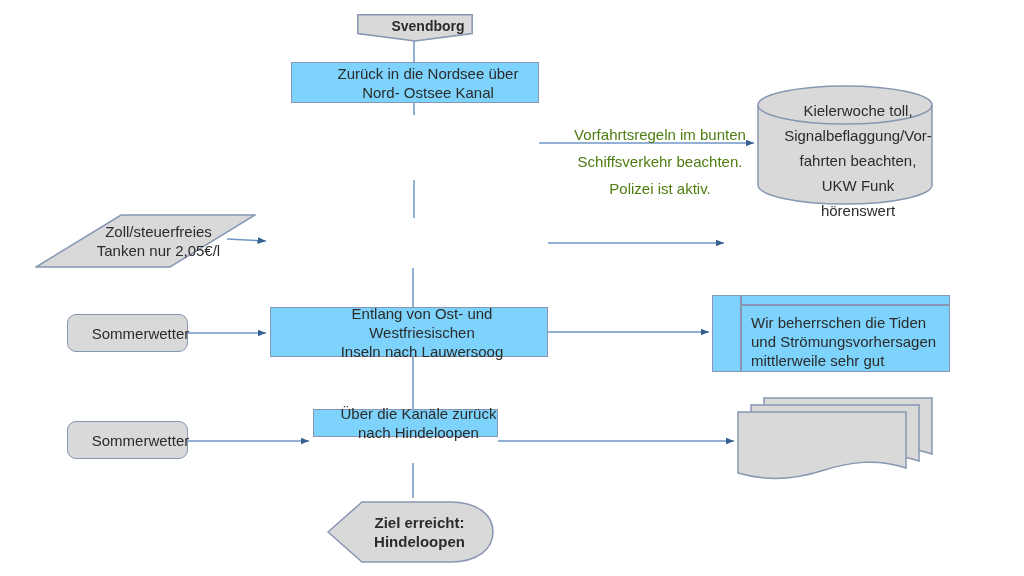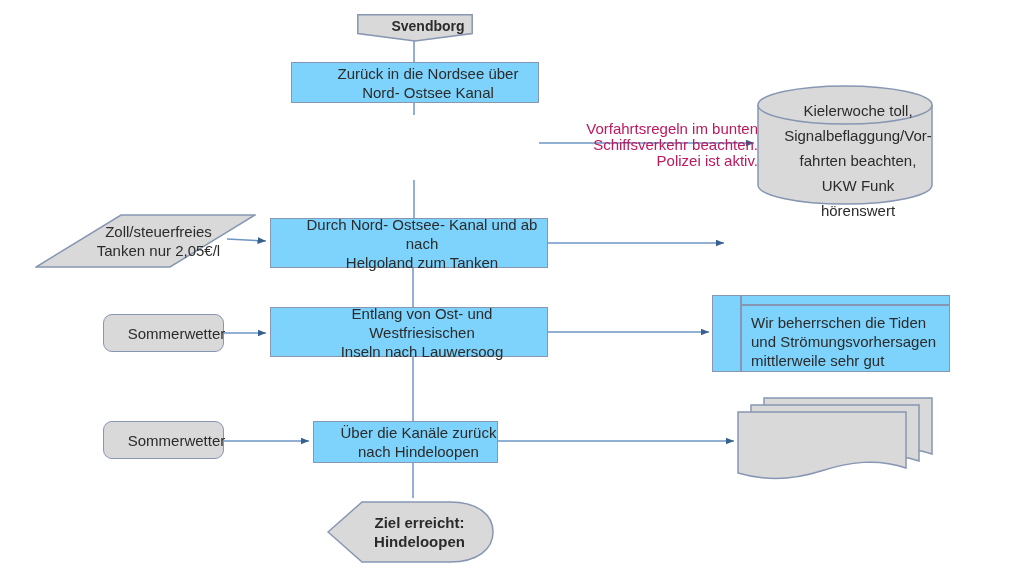--- a/index.html
+++ b/index.html
@@ -1,32 +1,32 @@
 <!DOCTYPE html>
 <html><head>
 <meta charset="utf-8">
 <style>
   html,body{margin:0;padding:0;background:#ffffff;}
   .canvas{position:relative;width:1024px;height:576px;background:#ffffff;overflow:hidden;
           font-family:"Liberation Sans",sans-serif;color:#2b2b2b;}
   svg.connectors{position:absolute;left:0;top:0;z-index:1;}
   .node{position:absolute;z-index:2;box-sizing:border-box;}
   .rect{background:#7dd3fc;border:1.5px solid #8796b2;}
-  .rounded{background:#d9d9d9;border:1.5px solid #8796b2;border-radius:9px;margin-left:36px;}
+  .rounded{background:#d9d9d9;border:1.5px solid #8796b2;border-radius:9px;}
   .shape{position:absolute;left:0;top:0;width:100%;height:100%;}
   .shape path,.shape ellipse{fill:#d9d9d9;stroke:#8796b2;stroke-width:1.5;}
   .txt{position:absolute;left:0;top:0;right:0;bottom:0;display:flex;align-items:center;
        justify-content:center;text-align:center;white-space:pre-line;font-size:15px;
        line-height:19px;z-index:3;padding-left:26px;}
   .txt.bold{font-weight:bold;}
   .txt.left{justify-content:flex-start;text-align:left;}
   .vline{position:absolute;top:0;bottom:0;width:1.5px;background:#8796b2;z-index:2;}
   .hline{position:absolute;height:1.5px;background:#8796b2;z-index:2;}
-  .note{position:absolute;z-index:4;font-size:15px;line-height:16px;white-space:pre-line;
-        text-align:right;color:#be185d;}
+  .note{position:absolute;z-index:4;font-size:15px;line-height:27px;white-space:pre-line;
+        text-align:center;color:#4d7c0f;}
 </style>
 </head>
 <body>
 
 <div class="canvas">
 
   <svg class="connectors" width="1024" height="576">
     <defs>
       <marker id="arrow" markerUnits="userSpaceOnUse" markerWidth="10" markerHeight="9" refX="8.5" refY="3.5" orient="auto">
         <path d="M0 0 L8.5 3.5 L0 7 Z" fill="#36618e"></path>
@@ -78,24 +78,20 @@
   </div>
 
   <div class="node" style="left:35px;top:214px;width:221px;height:54px">
     <svg class="shape" viewBox="0 0 221 54" preserveAspectRatio="none">
       <path d="M86 1 H220 L135 53 H1 Z"></path>
     </svg>
     <div class="txt">Zoll/steuerfreies
 Tanken nur 2,05€/l</div>
   </div>
 
-  <div class="node rect" style="left:270px;top:218px;width:278px;height:50px">
-    <div class="txt">Durch Nord- Ostsee- Kanal und ab nach
-Helgoland zum Tanken</div>
-  </div>
 
 
   <div class="node rounded" style="left:67px;top:314px;width:121px;height:38px">
     <div class="txt">Sommerwetter</div>
   </div>
 
   <div class="node rect" style="left:270px;top:307px;width:278px;height:50px">
     <div class="txt">Entlang von Ost- und Westfriesischen
 Inseln nach Lauwersoog</div>
   </div>
@@ -105,21 +101,21 @@
     <div class="hline" style="left:27px;right:0;top:8px"></div>
     <div class="txt left" style="padding-left:38px;padding-top:16px">Wir beherrschen die Tiden
 und Strömungsvorhersagen
 mittlerweile sehr gut</div>
   </div>
 
   <div class="node rounded" style="left:67px;top:421px;width:121px;height:38px">
     <div class="txt">Sommerwetter</div>
   </div>
 
-  <div class="node rect" style="left:313px;top:421px;width:185px;height:42px">
+  <div class="node rect" style="left:313px;top:409px;width:185px;height:28px">
     <div class="txt">Über die Kanäle zurück
 nach Hindeloopen</div>
   </div>
 
   <div class="node" style="left:737px;top:397px;width:196px;height:86px">
     <svg class="shape" viewBox="0 0 196 86" preserveAspectRatio="none">
       <path transform="translate(26,0)" d="M1 1 H169 V57 C140 47 112 51 84 60 C56 69 28 70 1 62 Z"></path>
       <path transform="translate(13,7)" d="M1 1 H169 V57 C140 47 112 51 84 60 C56 69 28 70 1 62 Z"></path>
       <path transform="translate(0,14)" d="M1 1 H169 V57 C140 47 112 51 84 60 C56 69 28 70 1 62 Z"></path>
     </svg>

